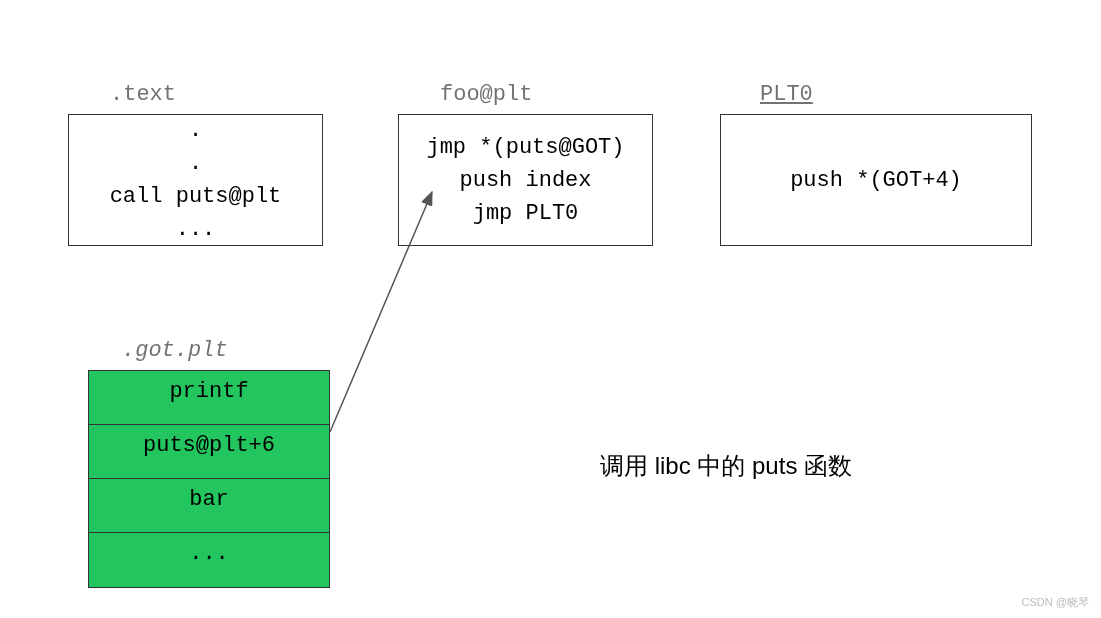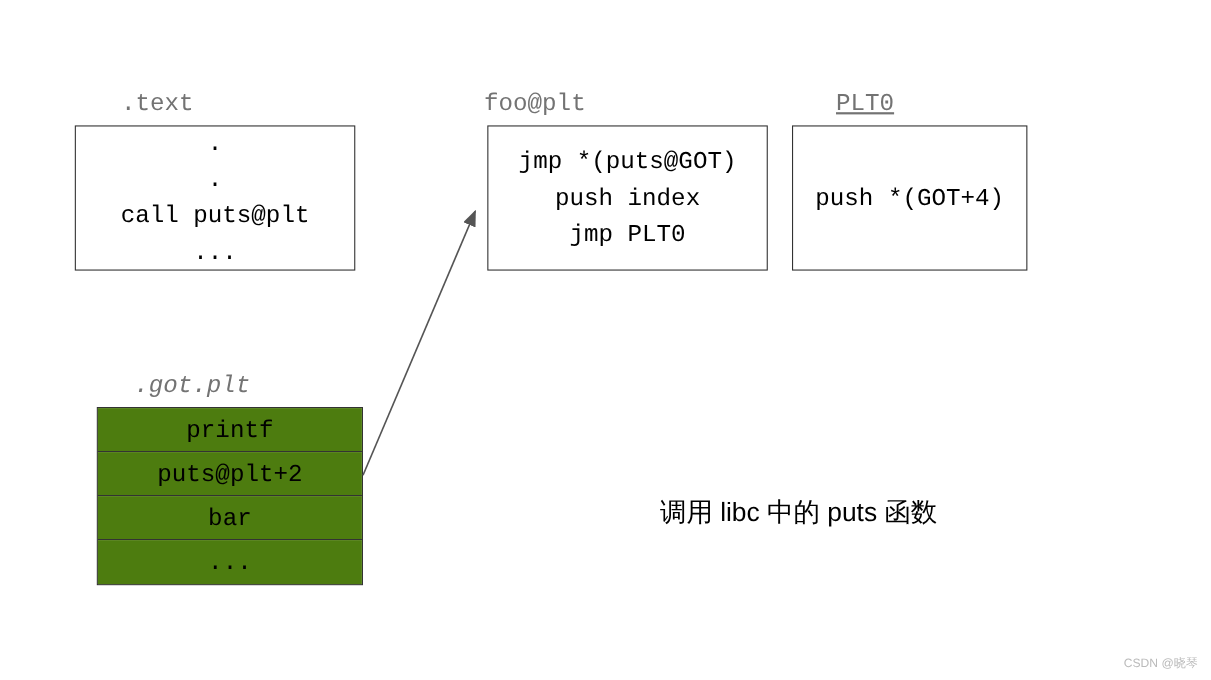--- a/index.html
+++ b/index.html
@@ -27,22 +27,22 @@
       justify-content: center;
       align-items: center;
     }
     .code-box .line { white-space: pre; }
     .got-table {
       position: absolute;
       border: 1.5px solid #333;
     }
     .got-row {
       width: 240px;
-      height: 40px;
-      background: #4d7c0f;
+      height: 54px;
+      background: #22c55e;
       border-bottom: 1.5px solid #333;
       text-align: center;
       font-size: 22px;
       line-height: 42px;
     }
     .got-row:last-child { border-bottom: none; }
     .caption {
       position: absolute;
       font-family: sans-serif;
       font-size: 24px;
@@ -71,35 +71,35 @@
 
 <div class="box-label" style="left:110px; top:82px;">.text</div>
 <div class="code-box" style="left:68px; top:114px; width:255px; height:132px;">
   <div class="line">.</div>
   <div class="line">.</div>
   <div class="line">call puts@plt</div>
   <div class="line">...</div>
 </div>
 
 <div class="box-label" style="left:440px; top:82px;">foo@plt</div>
-<div class="code-box" style="left:398px; top:114px; width:255px; height:132px;margin-left:45px;">
+<div class="code-box" style="left:398px; top:114px; width:255px; height:132px;">
   <div class="line">jmp *(puts@GOT)</div>
   <div class="line">push index</div>
   <div class="line">jmp PLT0</div>
 </div>
 
 <div class="box-label" style="left:760px; top:82px;text-decoration:underline;">PLT0</div>
-<div class="code-box" style="left:720px; top:114px; width:214px; height:132px;">
+<div class="code-box" style="left:720px; top:114px; width:312px; height:132px;">
   <div class="line">push *(GOT+4)</div>
 </div>
 
 <div class="box-label" style="left:122px; top:338px; font-family:'Consolas','Courier New',monospace;font-style:italic;">.got.plt</div>
 <div class="got-table" style="left:88px; top:370px;">
   <div class="got-row">printf</div>
-  <div class="got-row">puts@plt+2</div>
+  <div class="got-row">puts@plt+6</div>
   <div class="got-row">bar</div>
   <div class="got-row">...</div>
 </div>
 
 <div class="caption" style="left:600px; top:450px;">调用 libc 中的 puts 函数</div>
 
 <div class="watermark">CSDN @晓琴</div>
 
 <svg class="arrow">
   <defs>

